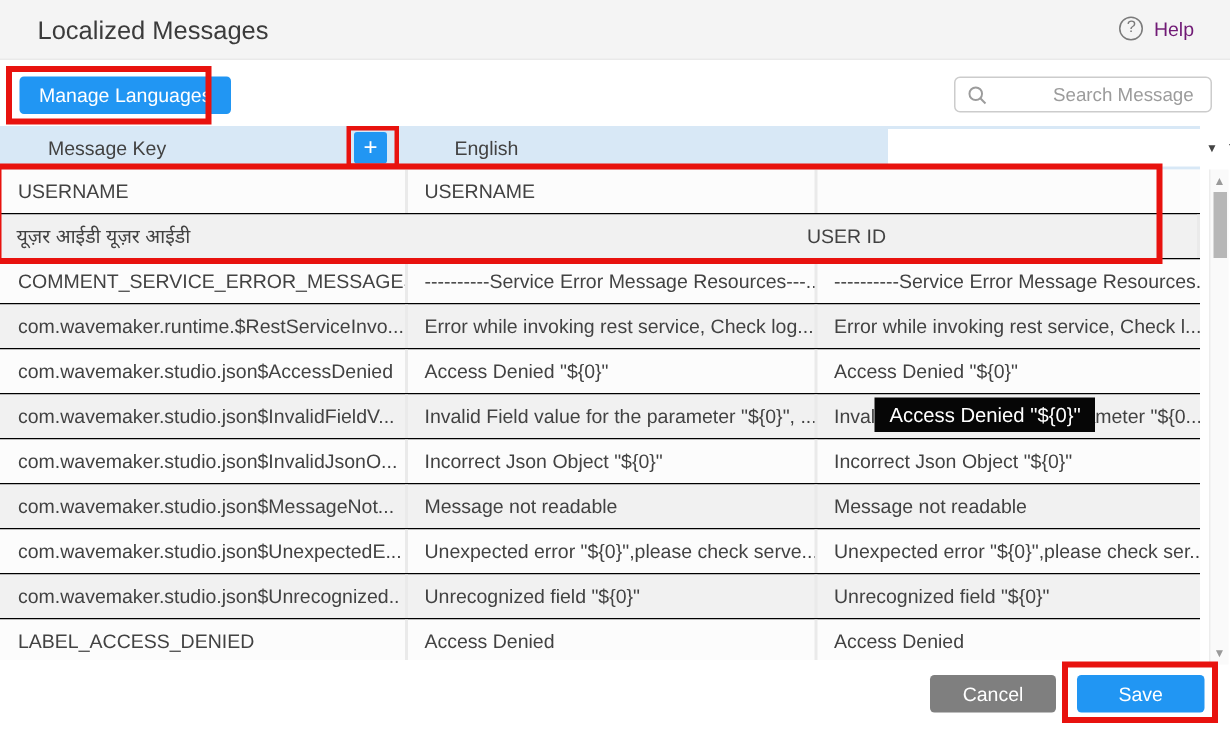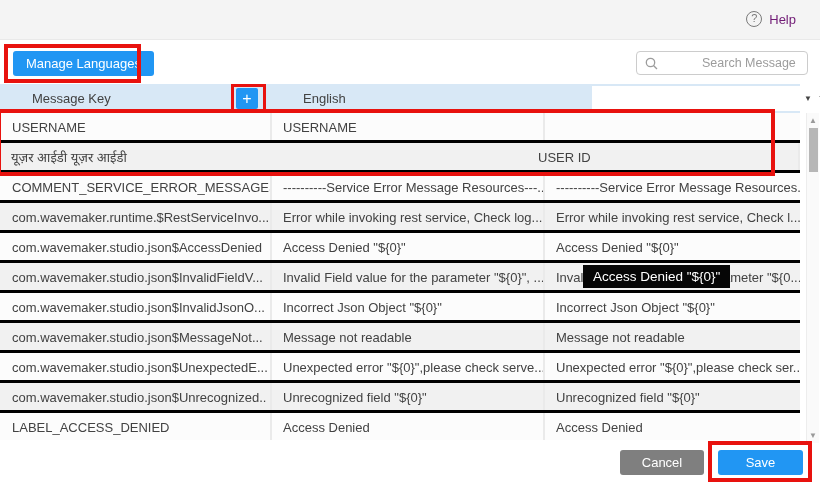--- a/index.html
+++ b/index.html
@@ -31,21 +31,21 @@
   .th { position:absolute; top:0; line-height:29px; font-size:13px; color:#424242;margin-left:20px; }
   .th-key { left:12px; }
   .th-english { left:283px; }
   .plus-btn { position:absolute; left:236px; top:4px; width:22px; height:21px; background:#2196f3;
     color:#fff; font-size:16px; line-height:19px; text-align:center; border:none; border-radius:2px; cursor:pointer; }
   .lang-select { position:absolute; left:592px; top:2px; width:248px; height:25px; background:#fff;
     display:flex; align-items:center; padding-left:15px; font-size:13px; color:#424242; cursor:pointer;justify-content:flex-end; }
   .caret { position:absolute; right:28px; top:8px; font-size:8px; color:#444; }
   
   .tbody { position:absolute; top:113px; left:0; width:800px; height:327px; overflow:hidden; }
-  .trow { display:flex; height:30px; border-bottom:3px solid #000000; }
+  .trow { display:flex; height:30px; border-bottom:1px solid #000000; }
   .trow.odd  { background:#fcfcfc; }
   .trow.even { background:#f1f1f1; }
   .cell { line-height:29px; font-size:13px; color:#424242;
     white-space:nowrap; overflow:hidden; }
   .c-key { flex:0 0 272px; padding-left:12px; border-right:2px solid #eaeaea; }
   .c-english { flex:0 0 273px; padding-left:11px; border-right:2px solid #eaeaea; }
   .c-translation { flex:1 1 auto; padding-left:11px; }
   
   .scrollbar { position:absolute; left:806px; top:113px; width:13px; height:330px;
     background:#fafafa; border-left:1px solid #ededed; }
@@ -64,20 +64,21 @@
   .ann-plus { left:231px; top:84px; width:35px; height:28px; border-width:3px; }
   .ann-rows { left:-3px; top:109px; width:778px; height:67px; }
   .ann-save { left:708px; top:441px; width:104px; height:41px; }
 </style>
 </head>
 <body>
 
 <div class="app">
 
   <div class="topbar">
+    <div class="page-title">Localized Messages</div>
     <div class="help">
       <span class="help-circle">?</span>
       <span class="help-label">Help</span>
     </div>
   </div>
 
   <button class="btn btn-manage">Manage Languages</button>
 
   <div class="search-box">
     <svg width="13" height="13" viewBox="0 0 13 13">

